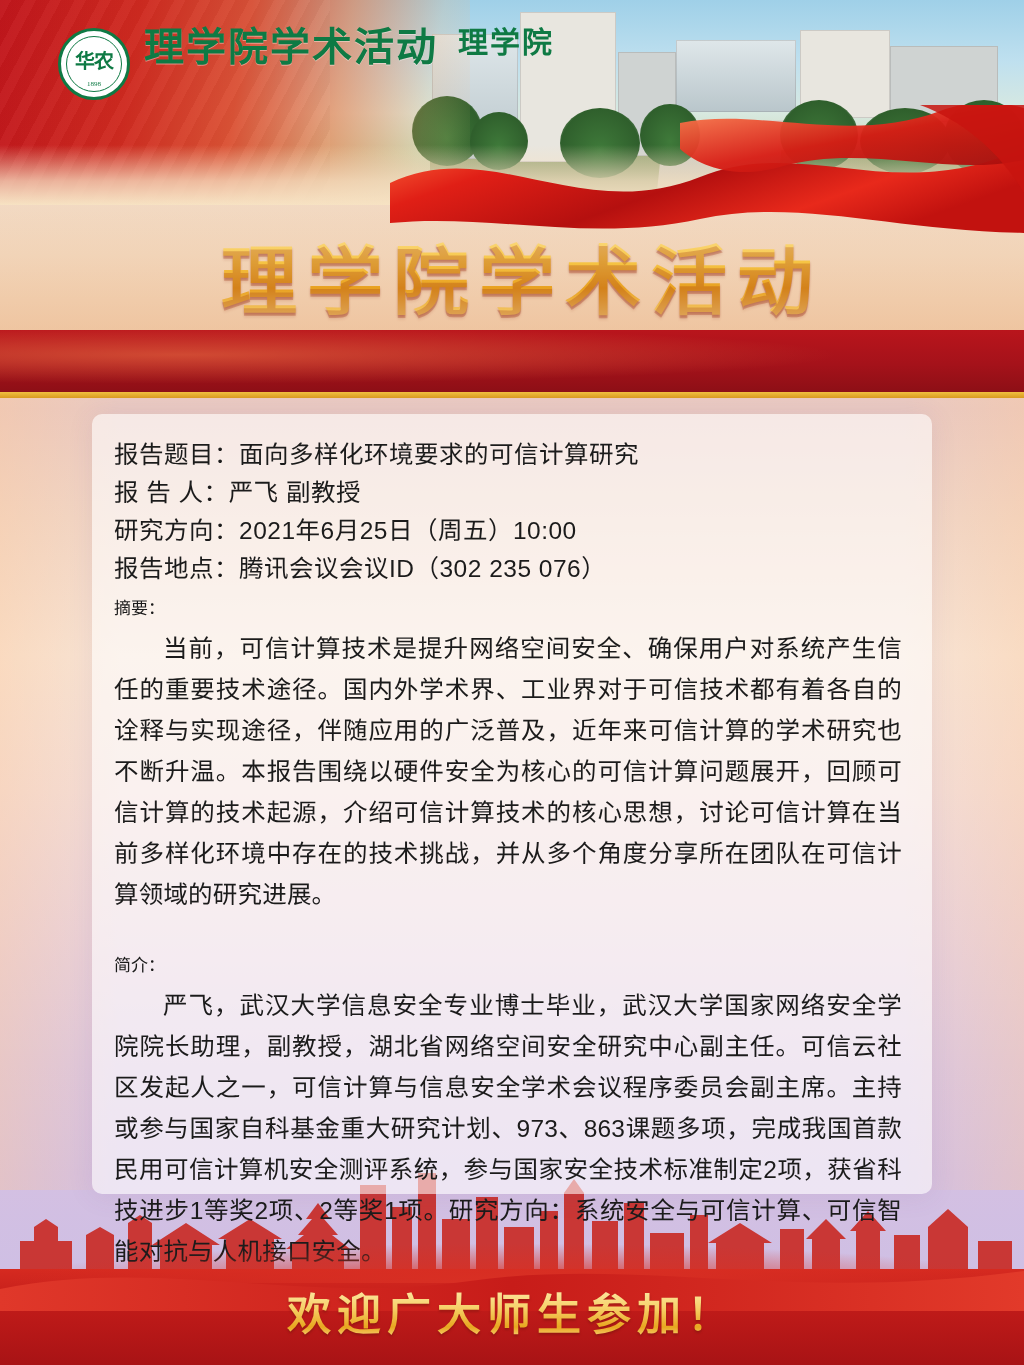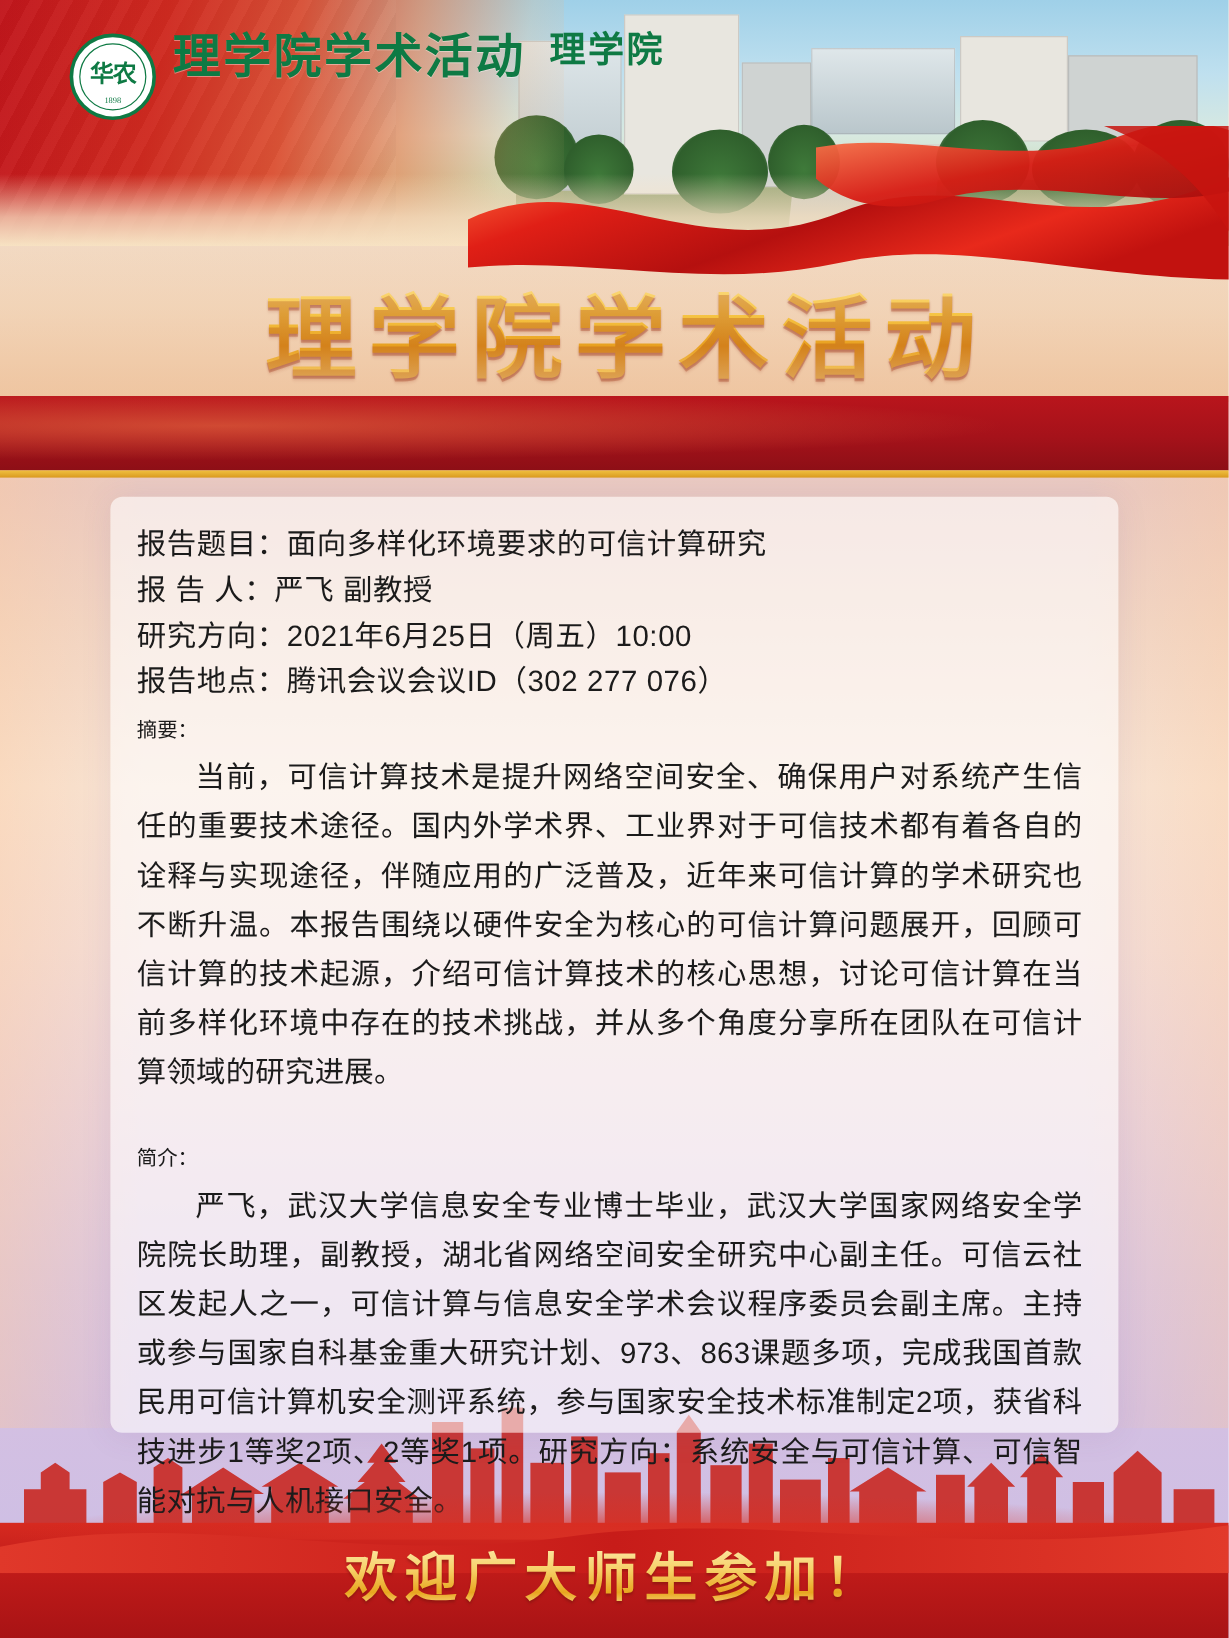--- a/index.html
+++ b/index.html
@@ -389,21 +389,21 @@
 
     <div class="meta-line">
       <span>报 告 人：</span><span>严飞 副教授</span>
     </div>
 
     <div class="meta-line">
       <span>研究方向：</span><span>2021年6月25日（周五）10:00</span>
     </div>
 
     <div class="meta-line">
-      <span>报告地点：</span><span>腾讯会议会议ID（302 277 076）</span>
+      <span>报告地点：</span><span>腾讯会议会议ID（302 235 076）</span>
     </div>
 
     <div class="section-label">摘要：</div>
     <p class="para">当前，可信计算技术是提升网络空间安全、确保用户对系统产生信任的重要技术途径。国内外学术界、工业界对于可信技术都有着各自的诠释与实现途径，伴随应用的广泛普及，近年来可信计算的学术研究也不断升温。本报告围绕以硬件安全为核心的可信计算问题展开，回顾可信计算的技术起源，介绍可信计算技术的核心思想，讨论可信计算在当前多样化环境中存在的技术挑战，并从多个角度分享所在团队在可信计算领域的研究进展。</p>
 
     <div class="gap"></div>
 
     <div class="section-label">简介：</div>
     <p class="para">严飞，武汉大学信息安全专业博士毕业，武汉大学国家网络安全学院院长助理，副教授，湖北省网络空间安全研究中心副主任。可信云社区发起人之一，可信计算与信息安全学术会议程序委员会副主席。主持或参与国家自科基金重大研究计划、973、863课题多项，完成我国首款民用可信计算机安全测评系统，参与国家安全技术标准制定2项，获省科技进步1等奖2项、2等奖1项。研究方向：系统安全与可信计算、可信智能对抗与人机接口安全。</p>
 

